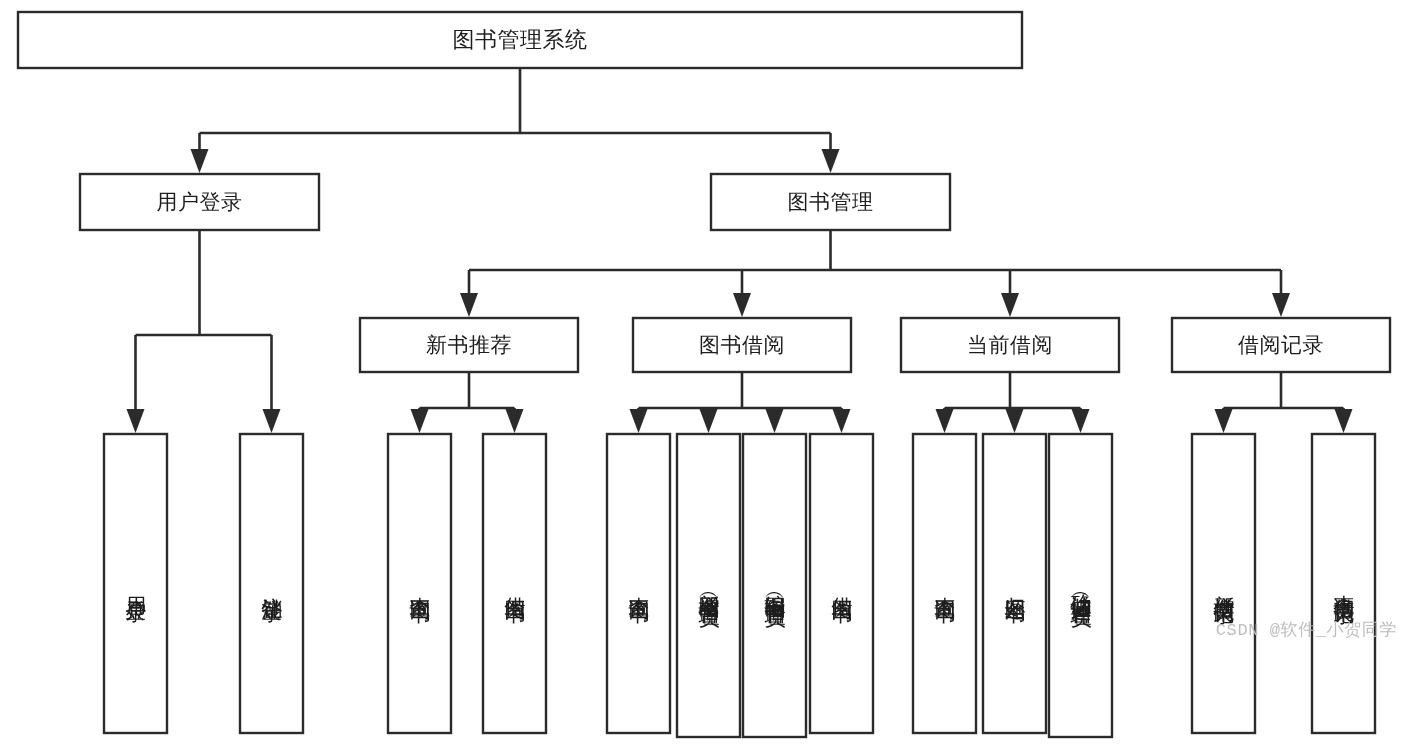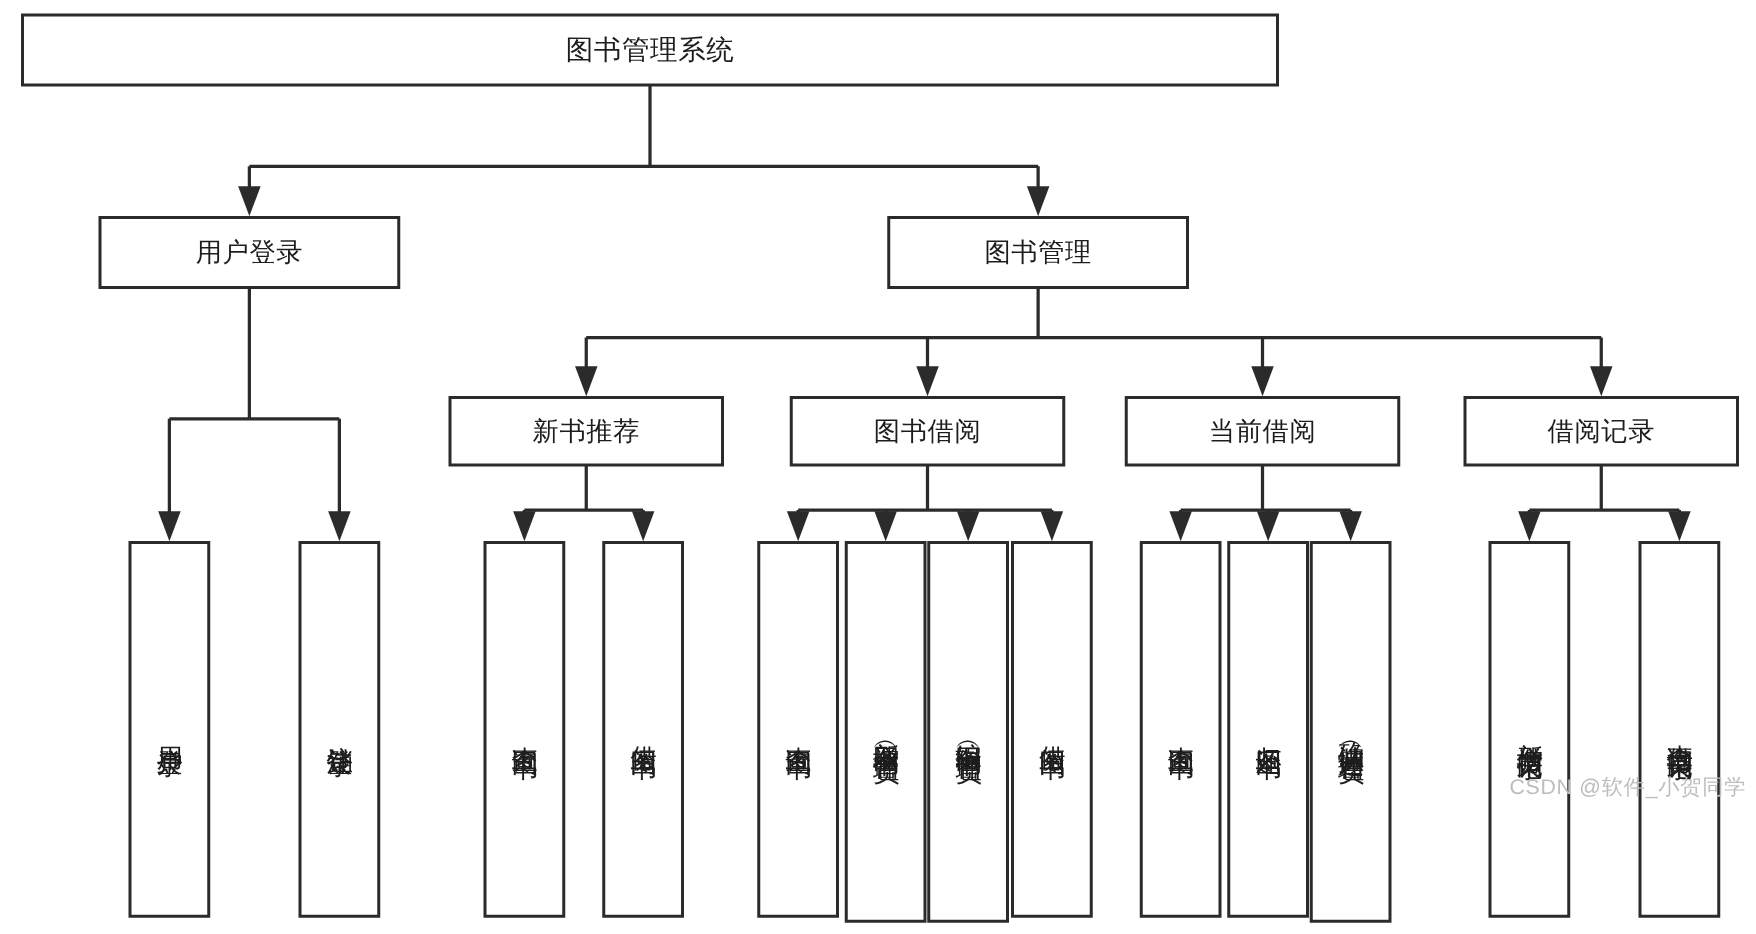--- a/index.html
+++ b/index.html
@@ -71,21 +71,21 @@
     line-height: 1.18;
     color: #1d1d1d;
     letter-spacing: 2px;
     white-space: nowrap;
     text-align: center;
   }
   .watermark {
     position: absolute;
     right: 8px;
     bottom: 4px;
-    font-family: Liberation Sans, sans-serif;
+    font-family: Liberation Mono, monospace;
     font-size: 17px;
     color: #bdbdbd;
     letter-spacing: 0.6px;
     user-select: none;
     margin-top: 28px;
   }
 </style>
 </head>
 <body>
 

